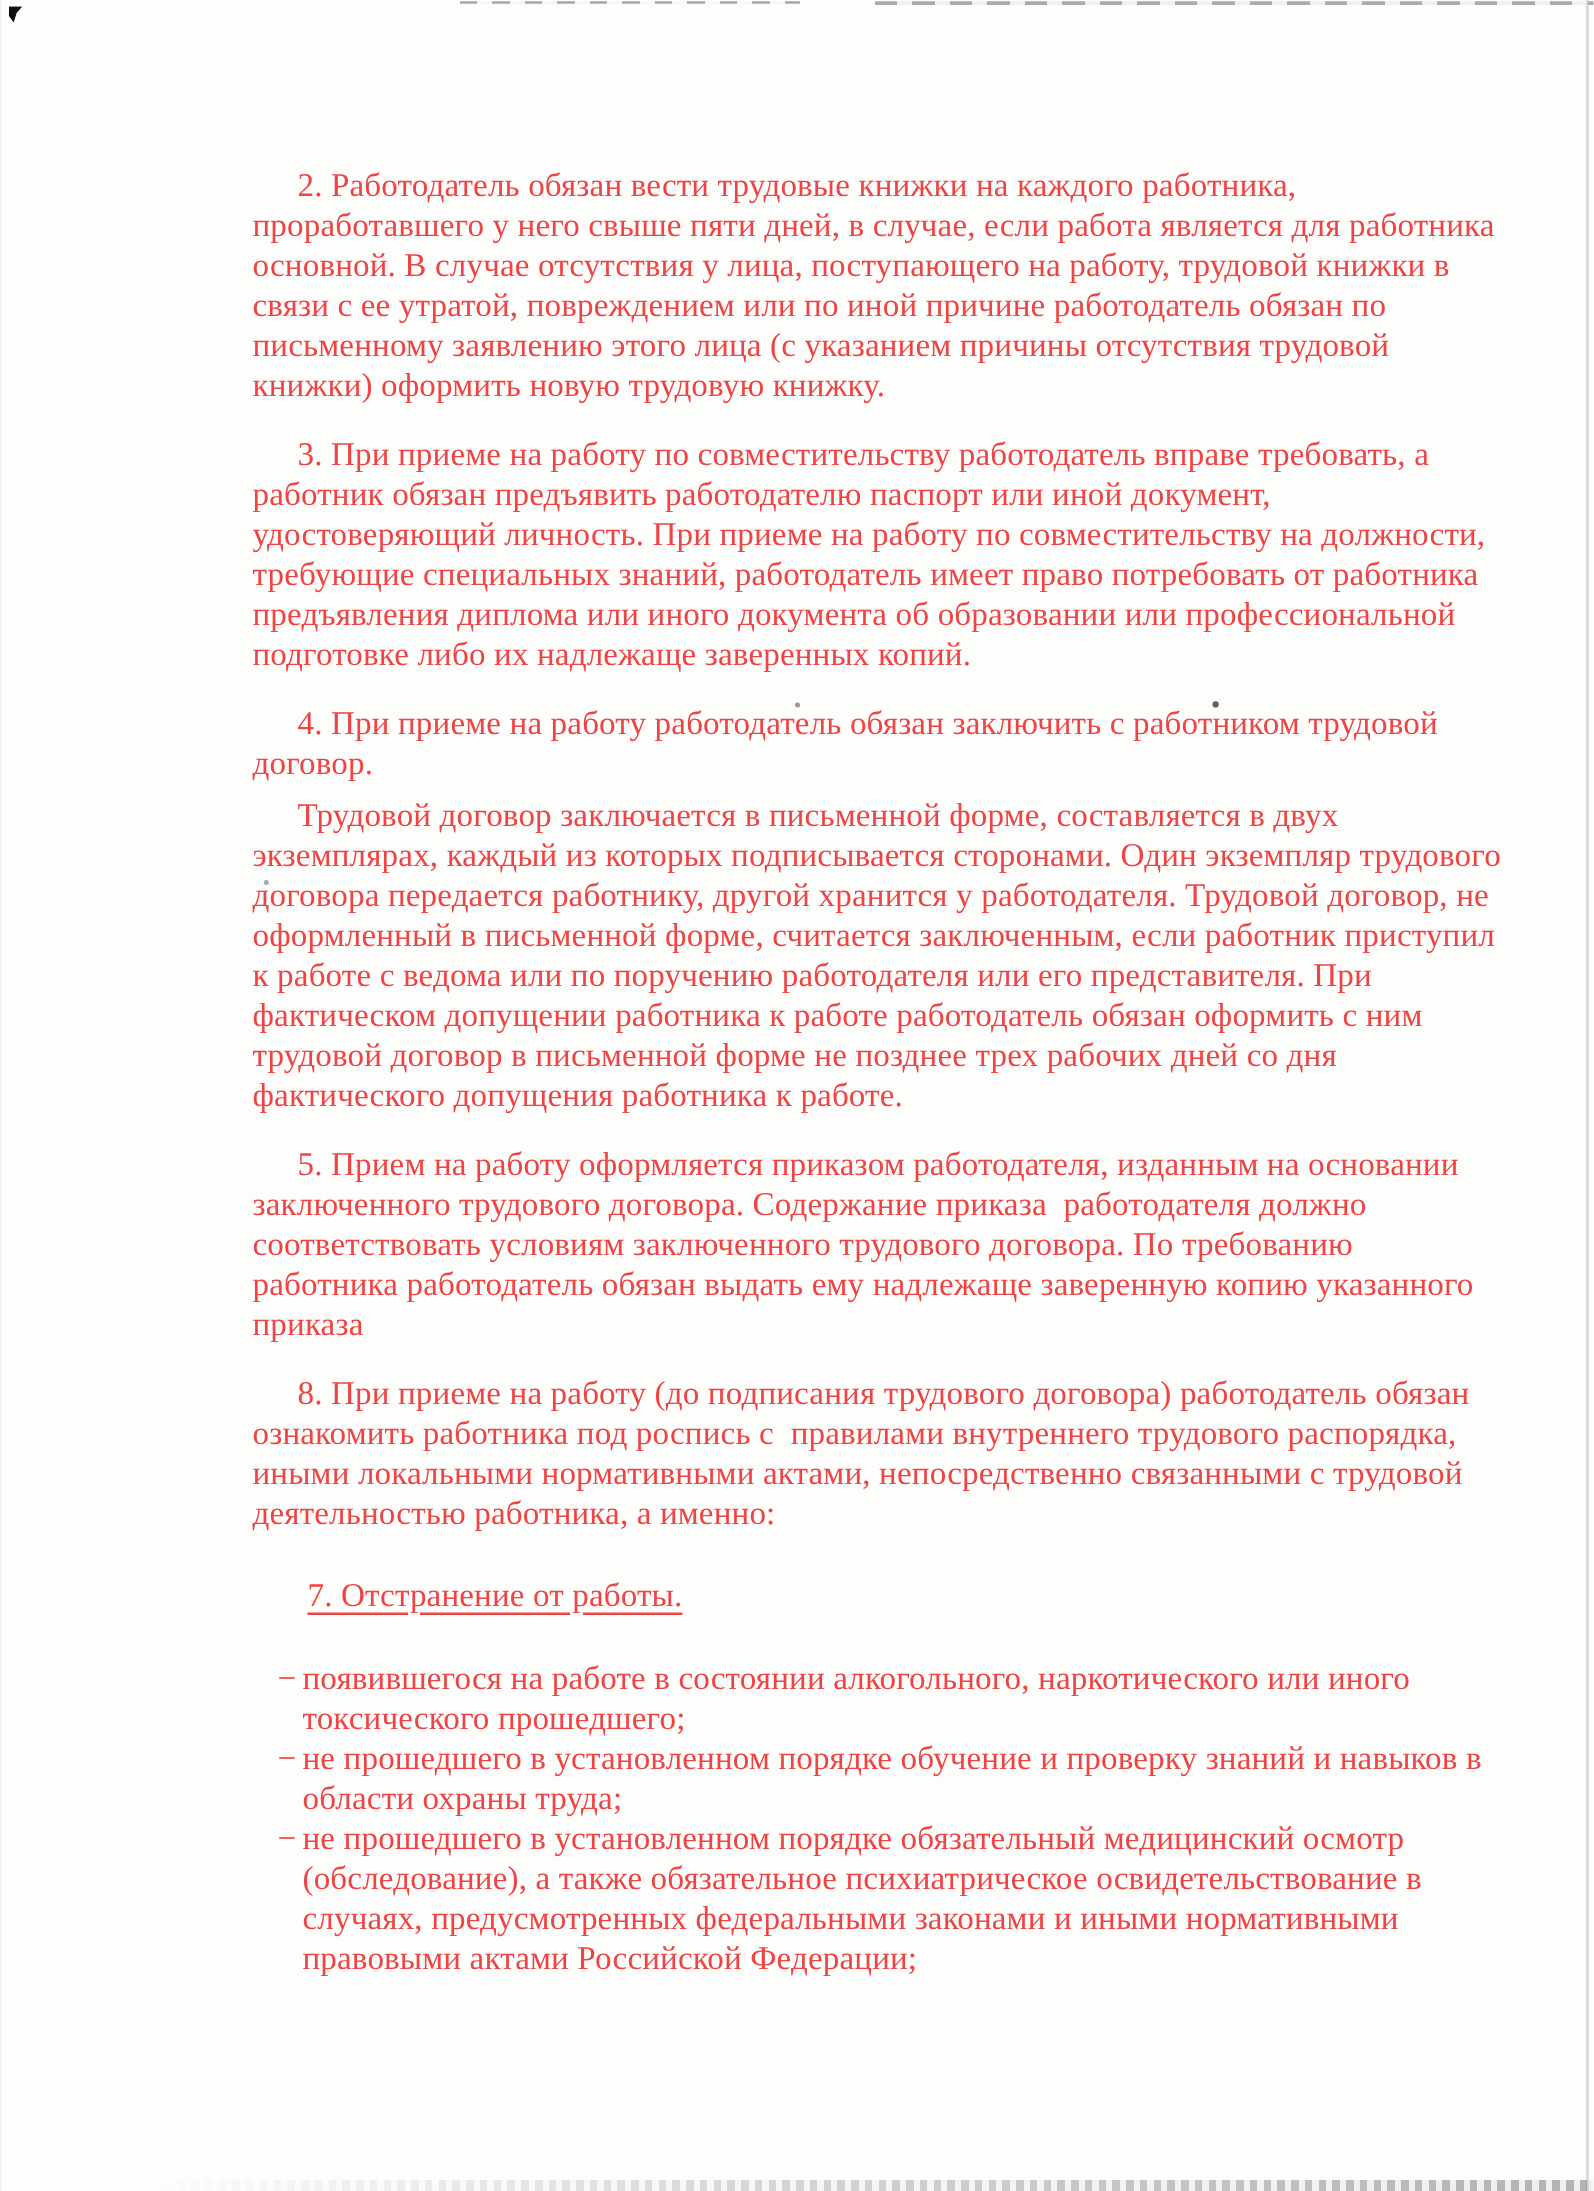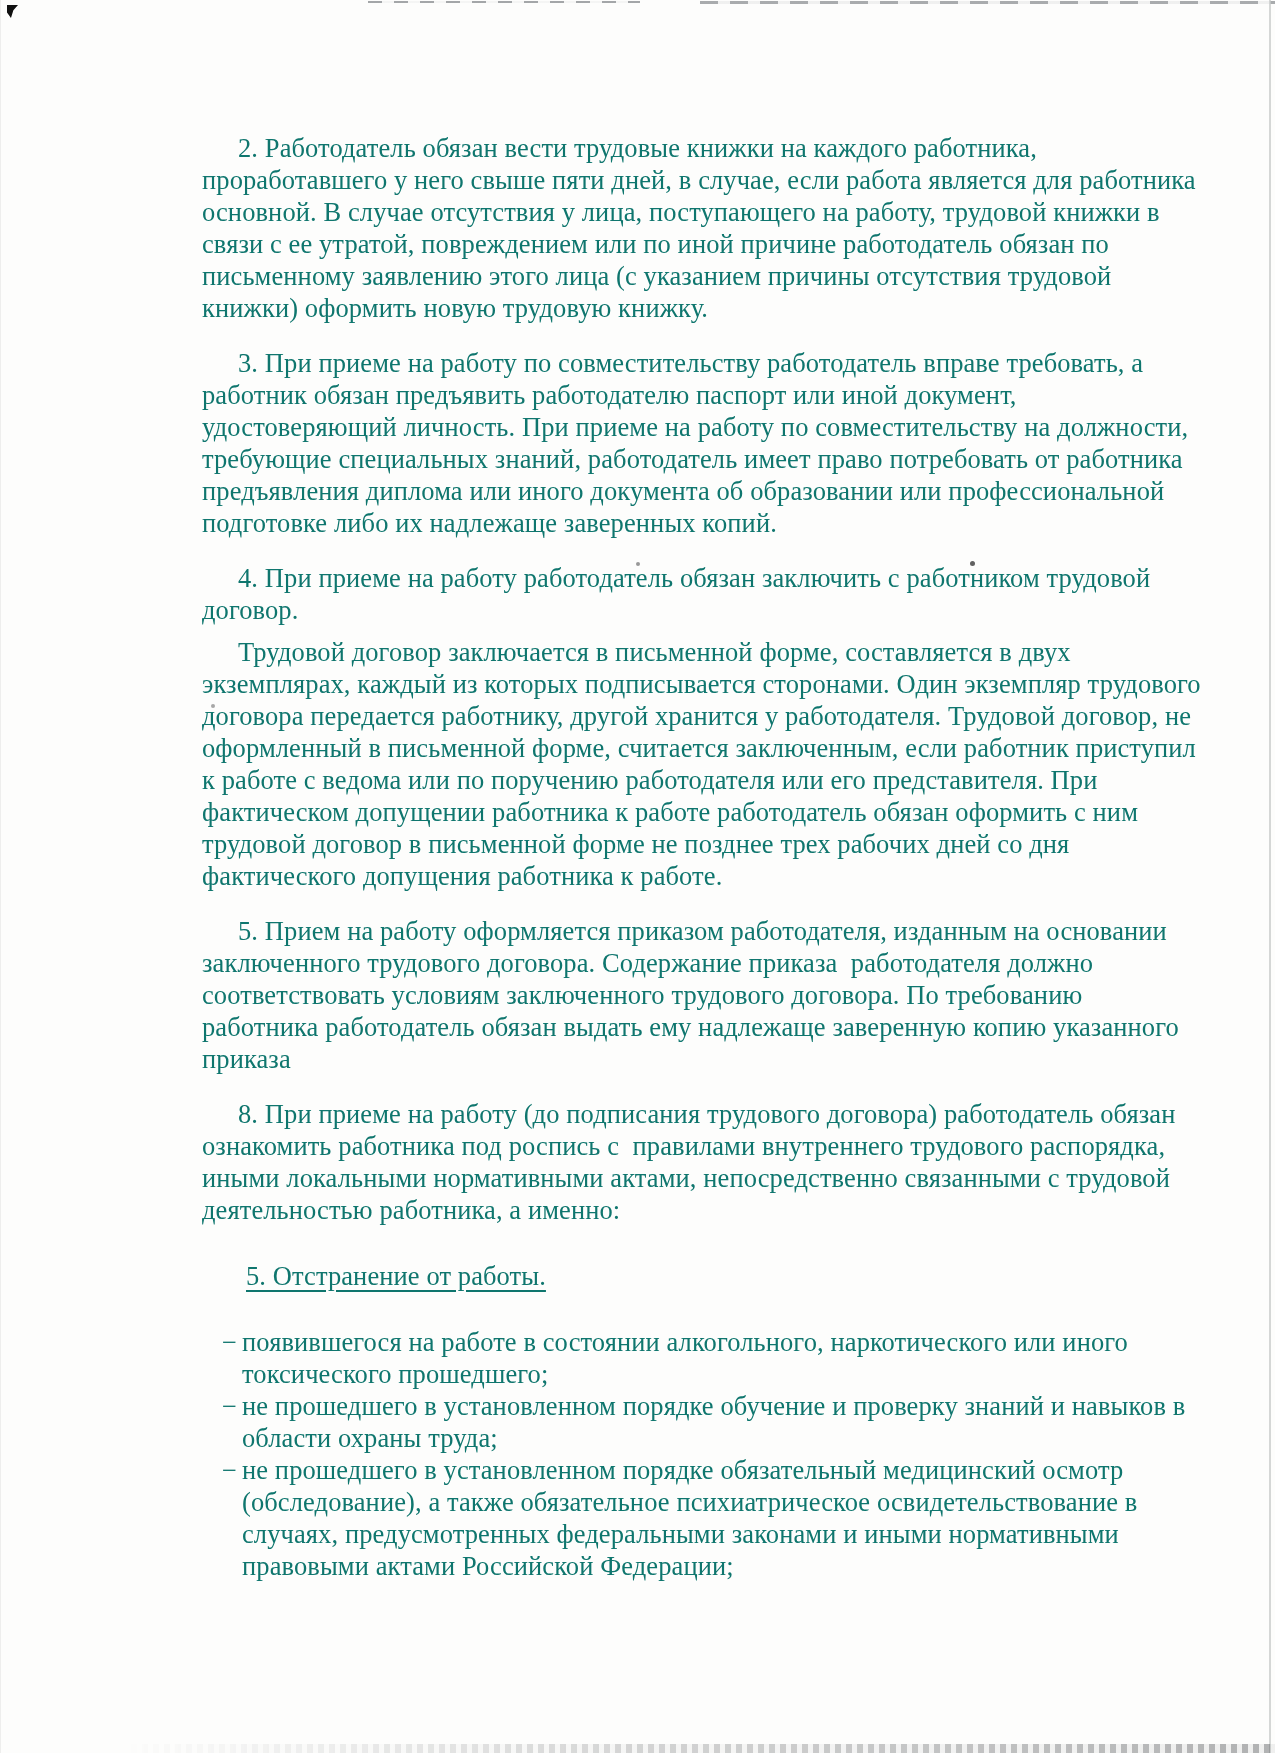--- a/index.html
+++ b/index.html
@@ -5,21 +5,21 @@
 <style>
   html, body { margin: 0; padding: 0; background: #ffffff; }
 
   .page {
     position: relative;
     width: 1275px;
     height: 1753px;
     background: #fdfdfc;
     overflow: hidden;
     font-family: "Liberation Serif", "DejaVu Serif", serif;
-    color: #0f766e;
+    color: #ef4444;
   }
 
   
   .doc-text {
     position: absolute;
     left: 202px;
     top: 132px;
     width: 1002px;
     font-size: 26.5px;
     line-height: 32px;
@@ -117,21 +117,21 @@
   <div class="artifact speck-2"></div>
   <div class="artifact speck-3"></div>
 
   <div class="doc-text">
       <p class="block para indent">2. Работодатель обязан вести трудовые книжки на каждого работника, проработавшего у него свыше пяти дней, в случае, если работа является для работника основной. В случае отсутствия у лица, поступающего на работу, трудовой книжки в связи с ее утратой, повреждением или по иной причине работодатель обязан по письменному заявлению этого лица (с указанием причины отсутствия трудовой книжки) оформить новую трудовую книжку.</p>
       <p class="block para indent">3. При приеме на работу по совместительству работодатель вправе требовать, а работник обязан предъявить работодателю паспорт или иной документ, удостоверяющий личность. При приеме на работу по совместительству на должности, требующие специальных знаний, работодатель имеет право потребовать от работника предъявления диплома или иного документа об образовании или профессиональной подготовке либо их надлежаще заверенных копий.</p>
       <p class="block para indent">4. При приеме на работу работодатель обязан заключить с работником трудовой договор.</p>
       <p class="block para indent tight">Трудовой договор заключается в письменной форме, составляется в двух экземплярах, каждый из которых подписывается сторонами. Один экземпляр трудового договора передается работнику, другой хранится у работодателя. Трудовой договор, не оформленный в письменной форме, считается заключенным, если работник приступил к работе с ведома или по поручению работодателя или его представителя. При фактическом допущении работника к работе работодатель обязан оформить с ним трудовой договор в письменной форме не позднее трех рабочих дней со дня фактического допущения работника к работе.</p>
       <p class="block para indent">5. Прием на работу оформляется приказом работодателя, изданным на основании заключенного трудового договора. Содержание приказа  работодателя должно соответствовать условиям заключенного трудового договора. По требованию работника работодатель обязан выдать ему надлежаще заверенную копию указанного приказа</p>
       <p class="block para indent">8. При приеме на работу (до подписания трудового договора) работодатель обязан ознакомить работника под роспись с  правилами внутреннего трудового распорядка, иными локальными нормативными актами, непосредственно связанными с трудовой деятельностью работника, а именно:</p>
-      <p class="block heading"><span class="u">5. Отстранение от работы.</span></p>
+      <p class="block heading"><span class="u">7. Отстранение от работы.</span></p>
       <ul class="block doc-list">
         <li><span class="dash">−</span><span class="li-text">появившегося на работе в состоянии алкогольного, наркотического или иного токсического прошедшего;</span></li>
         <li><span class="dash">−</span><span class="li-text">не прошедшего в установленном порядке обучение и проверку знаний и навыков в области охраны труда;</span></li>
         <li><span class="dash">−</span><span class="li-text">не прошедшего в установленном порядке обязательный медицинский осмотр (обследование), а также обязательное психиатрическое освидетельствование в случаях, предусмотренных федеральными законами и иными нормативными правовыми актами Российской Федерации;</span></li>
       </ul>
     </div>
 
 </div>
 
 </body></html>

